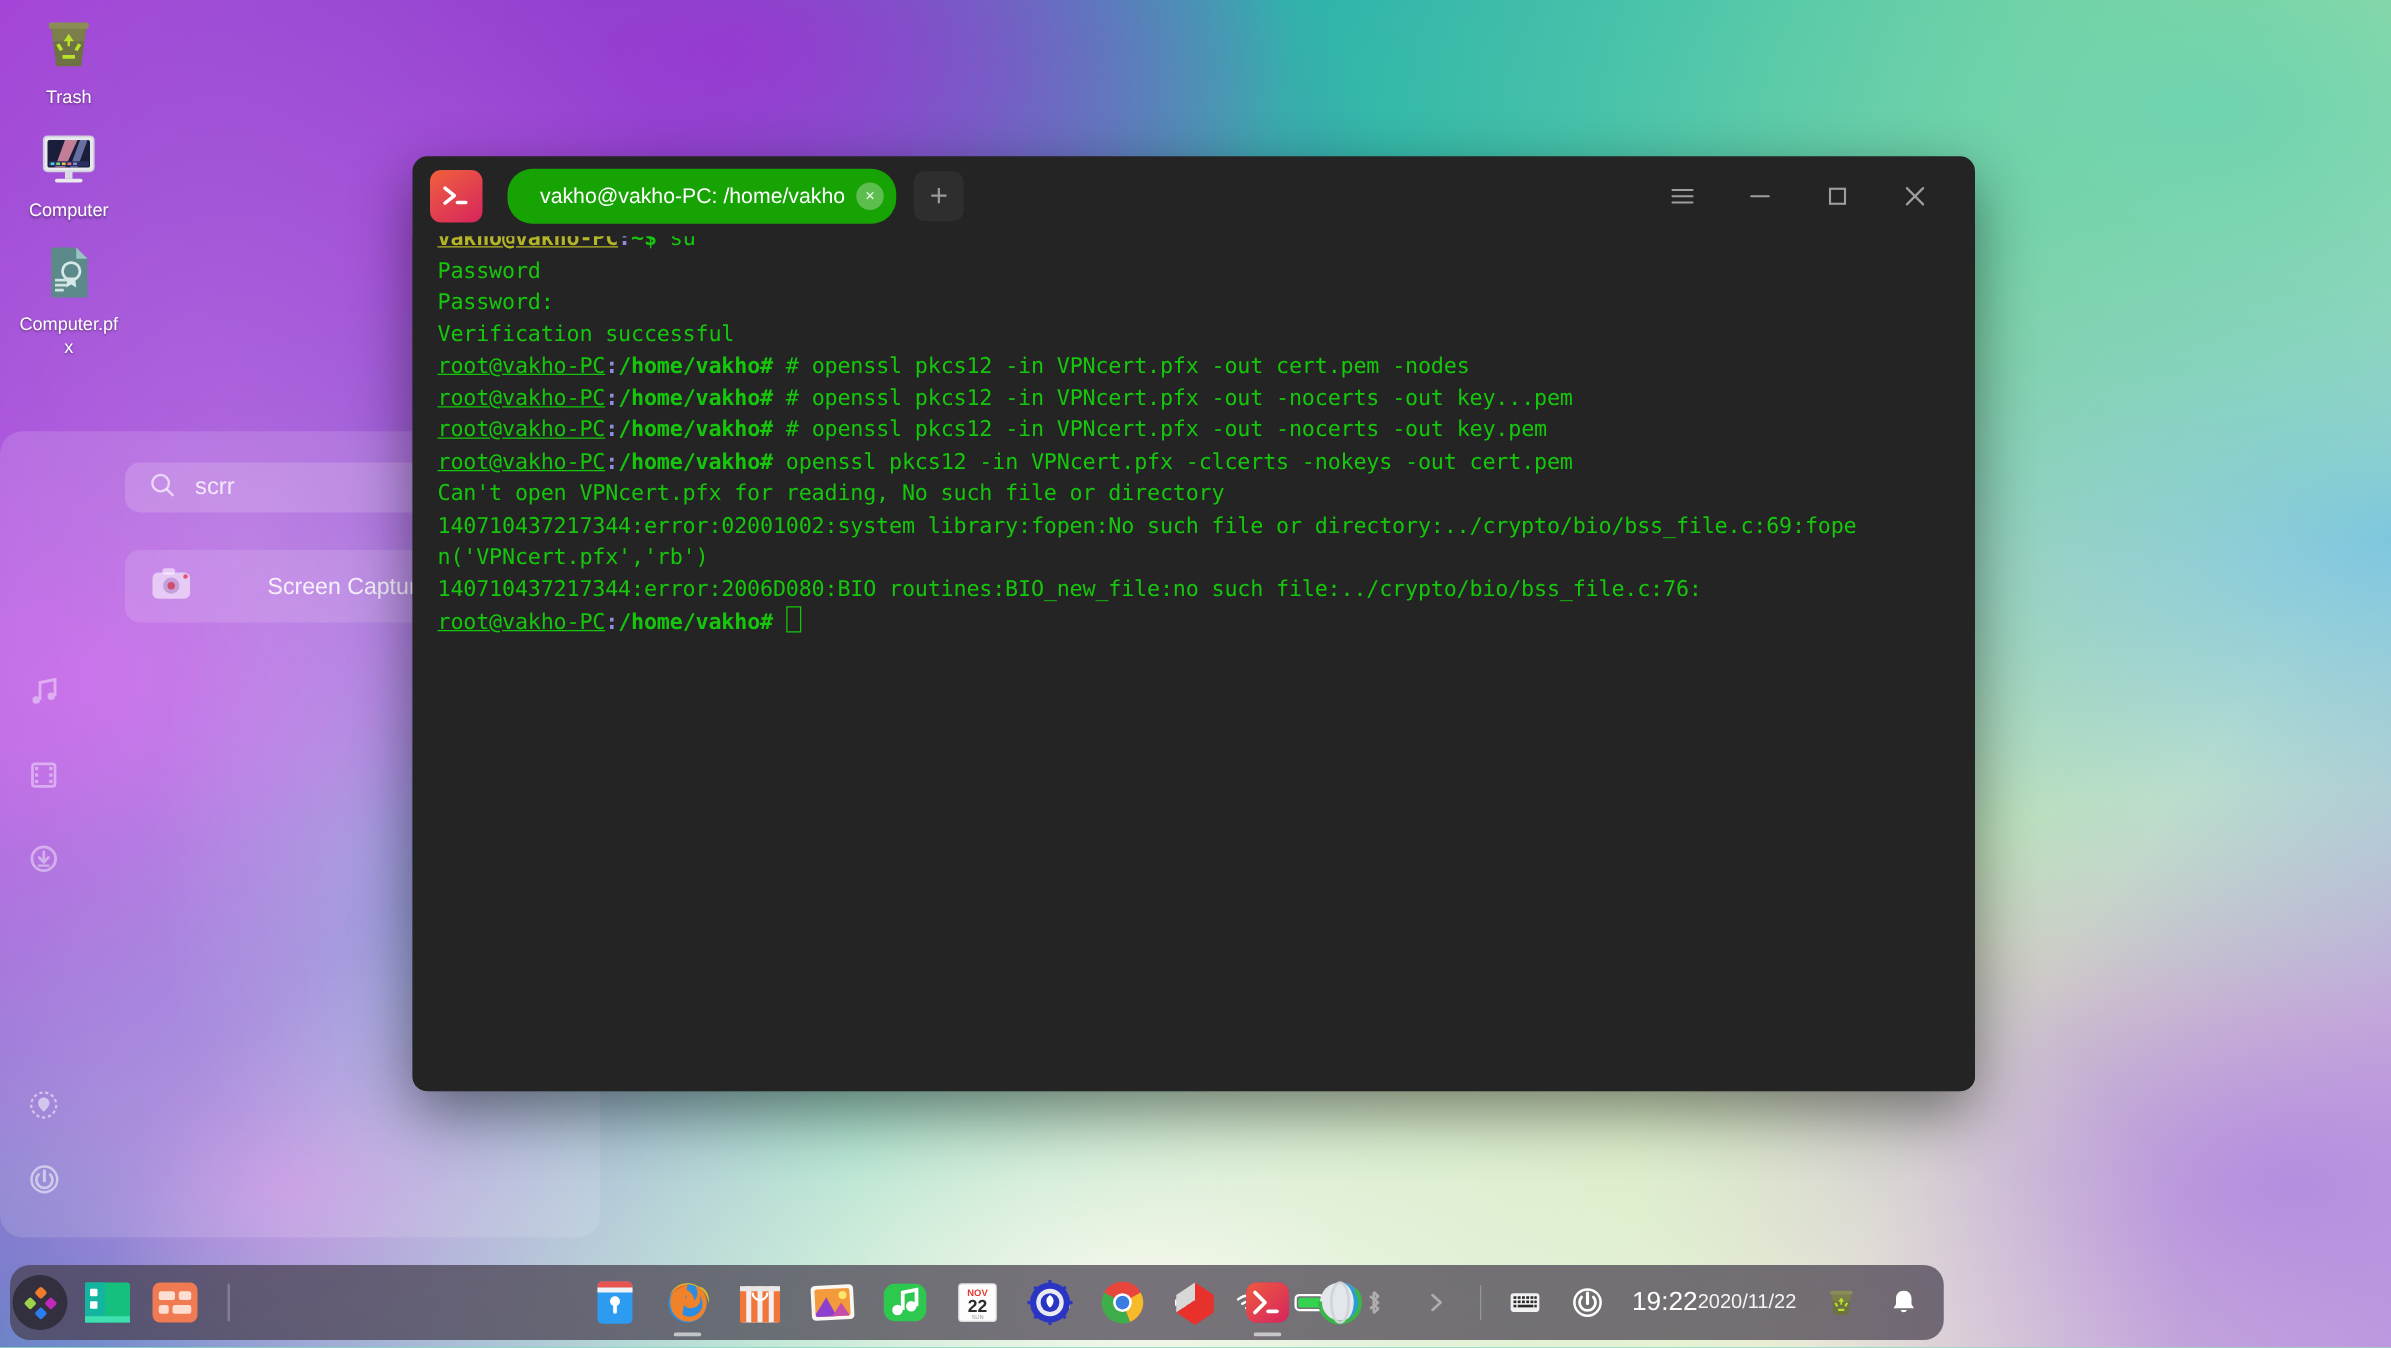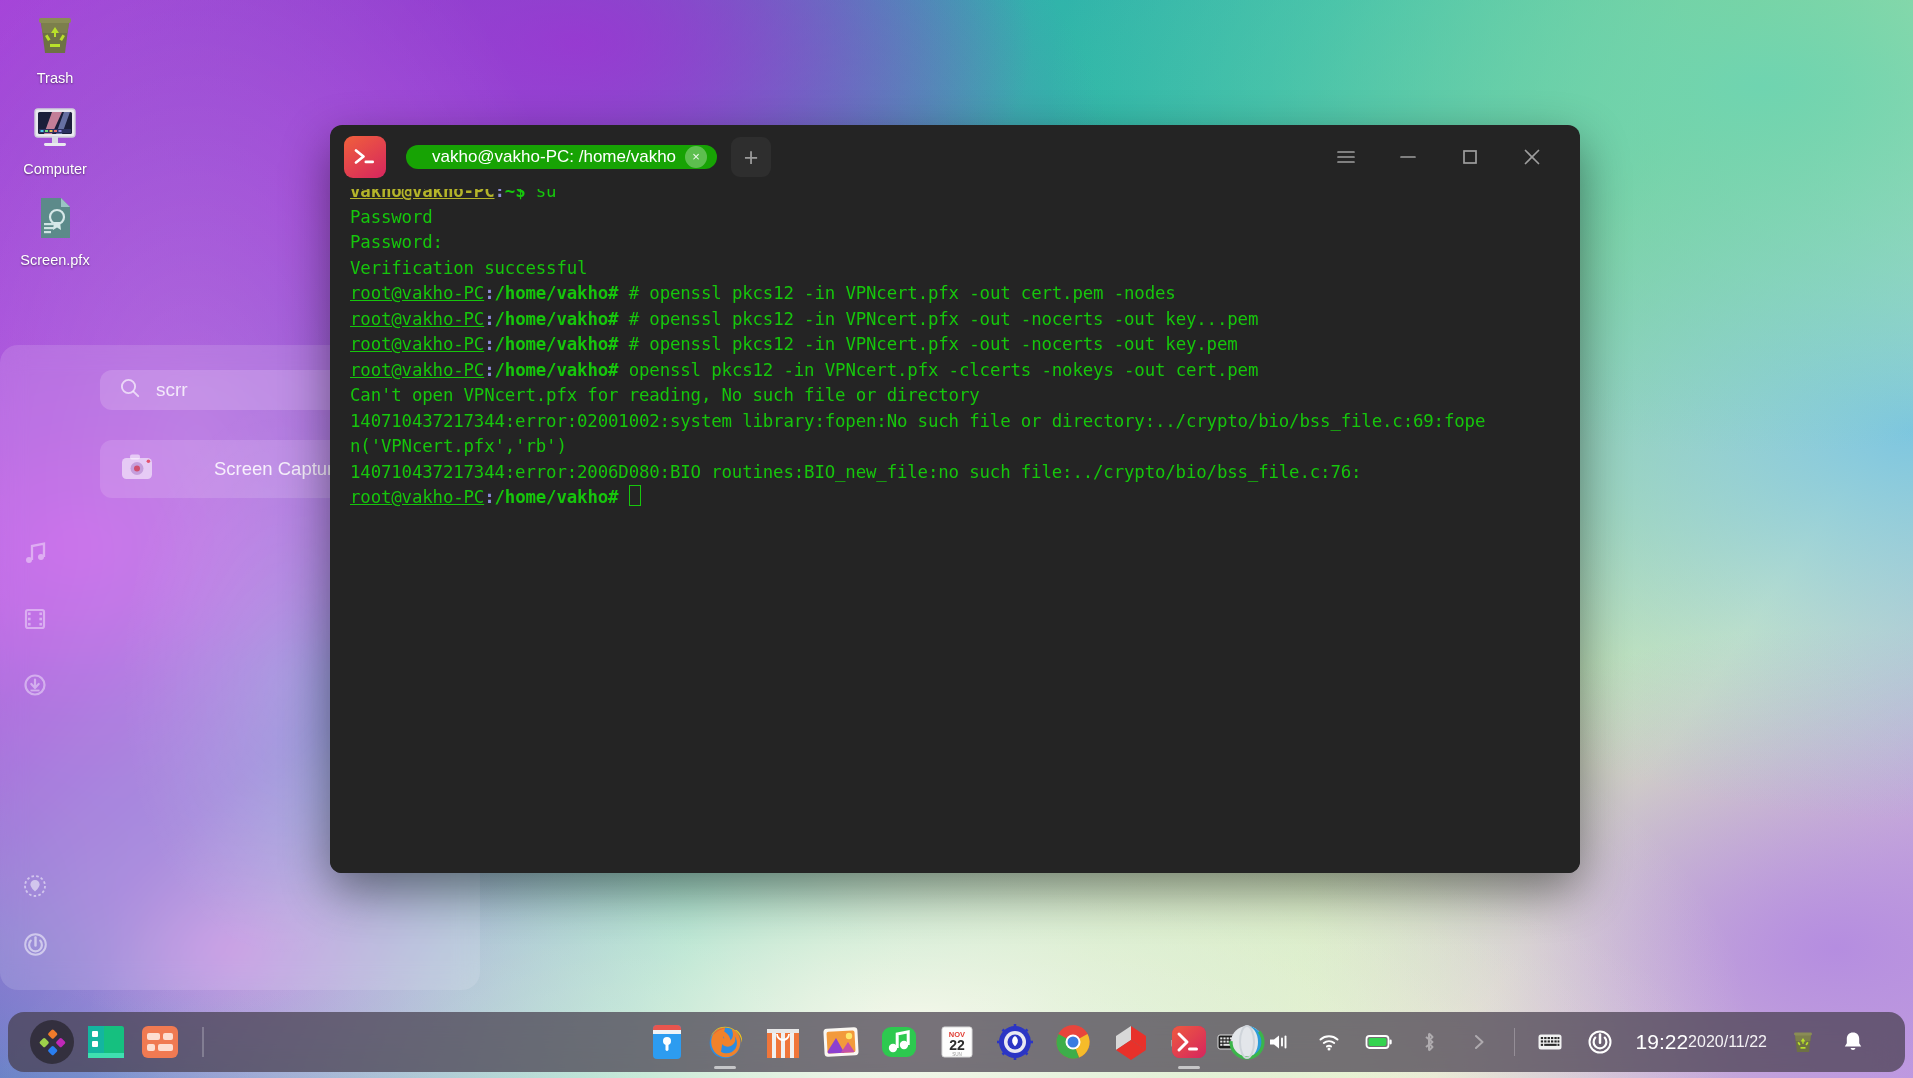--- a/index.html
+++ b/index.html
@@ -145,21 +145,21 @@
   }
   .term-appicon {
     width: 42px; height: 42px;
     border-radius: 9px;
     background: linear-gradient(145deg, #f0603c, #d6255e);
     display: flex; align-items: center; justify-content: center;
     flex: 0 0 42px;
   }
   .term-tab {
     margin-left: 20px;
-    height: 24px;
+    height: 44px;
     background: #17a304;
     border-radius: 20px;
     display: flex; align-items: center;
     padding: 0 10px 0 26px;
     cursor: pointer;
   }
   .term-tab .ttitle {
     color: #fff; font-size: 17px; white-space: nowrap;
   }
   .tab-close {
@@ -214,28 +214,28 @@
   .cursor {
     display: inline-block;
     width: 10px; height: 19px;
     border: 1.5px solid #16c60c;
     vertical-align: -3px;
   }
   
   #taskbar {
     position: absolute;
     left: 8px; bottom: 6px;
-    width: 1897px; height: 60px;
+    width: 1547px; height: 60px;
     border-radius: 16px;
     background: rgba(70,62,78,0.72);
     backdrop-filter: blur(16px);
     display: flex; align-items: center;
     z-index: 8;
     box-sizing: border-box;
-    padding: 0 22px;
+    padding: 0 2px;
   }
   .tb-left { display: flex; align-items: center; gap: 10px; }
   .start-btn {
     width: 44px; height: 44px; border-radius: 50%;
     background: rgba(40,36,44,0.75);
     display: flex; align-items: center; justify-content: center;
     cursor: pointer;
   }
   .tb-win {
     width: 44px; height: 44px; border-radius: 9px;
@@ -336,21 +336,21 @@
         <svg width="50" height="50" viewBox="0 0 50 50">
           <path d="M11 5 H31 L40 14 V45 H11 Z" fill="#5c8a8a"></path>
           <path d="M31 5 L40 14 H31 Z" fill="#9bc4c4"></path>
           <circle cx="27" cy="24" r="7" fill="none" stroke="#d6e8e8" stroke-width="2.2"></circle>
           <path d="M24 29 l-1 8 l4 -2.5 l4 2.5 l-1 -8" fill="#d6e8e8"></path>
           <rect x="14" y="30" width="10" height="2.2" fill="#cfe3e3"></rect>
           <rect x="14" y="34" width="10" height="2.2" fill="#cfe3e3"></rect>
           <rect x="14" y="38" width="7" height="2.2" fill="#cfe3e3"></rect>
         </svg>
       </div>
-      <div class="lbl">Screen.pfx</div>
+      <div class="lbl">Computer.pfx</div>
     </div>
   </div>
 
   <div id="menu-overlay">
     <div class="glow"></div>
 
     <div class="search-box">
       <span class="q">
         <svg width="24" height="24" viewBox="0 0 24 24">
           <circle cx="10.5" cy="10.5" r="6.6" fill="none" stroke="rgba(255,255,255,0.8)" stroke-width="1.9"></circle>

